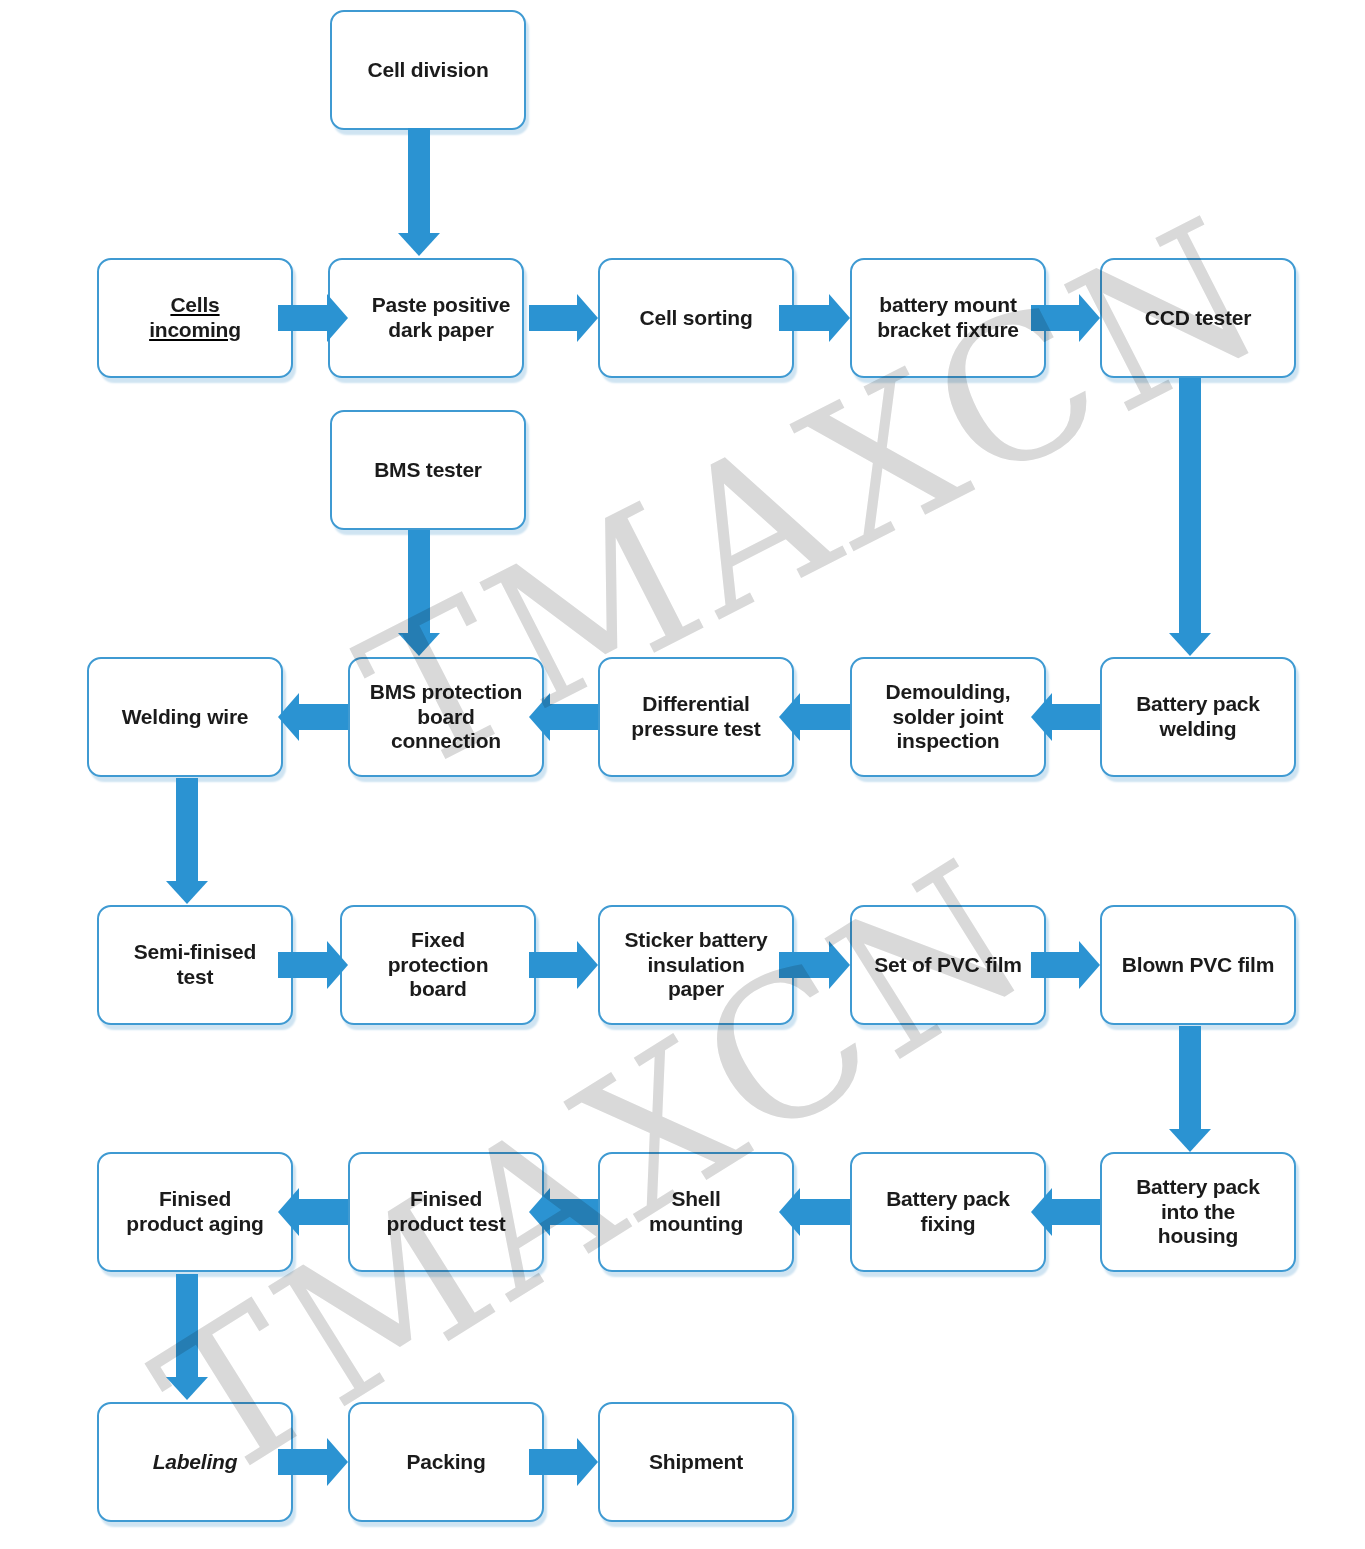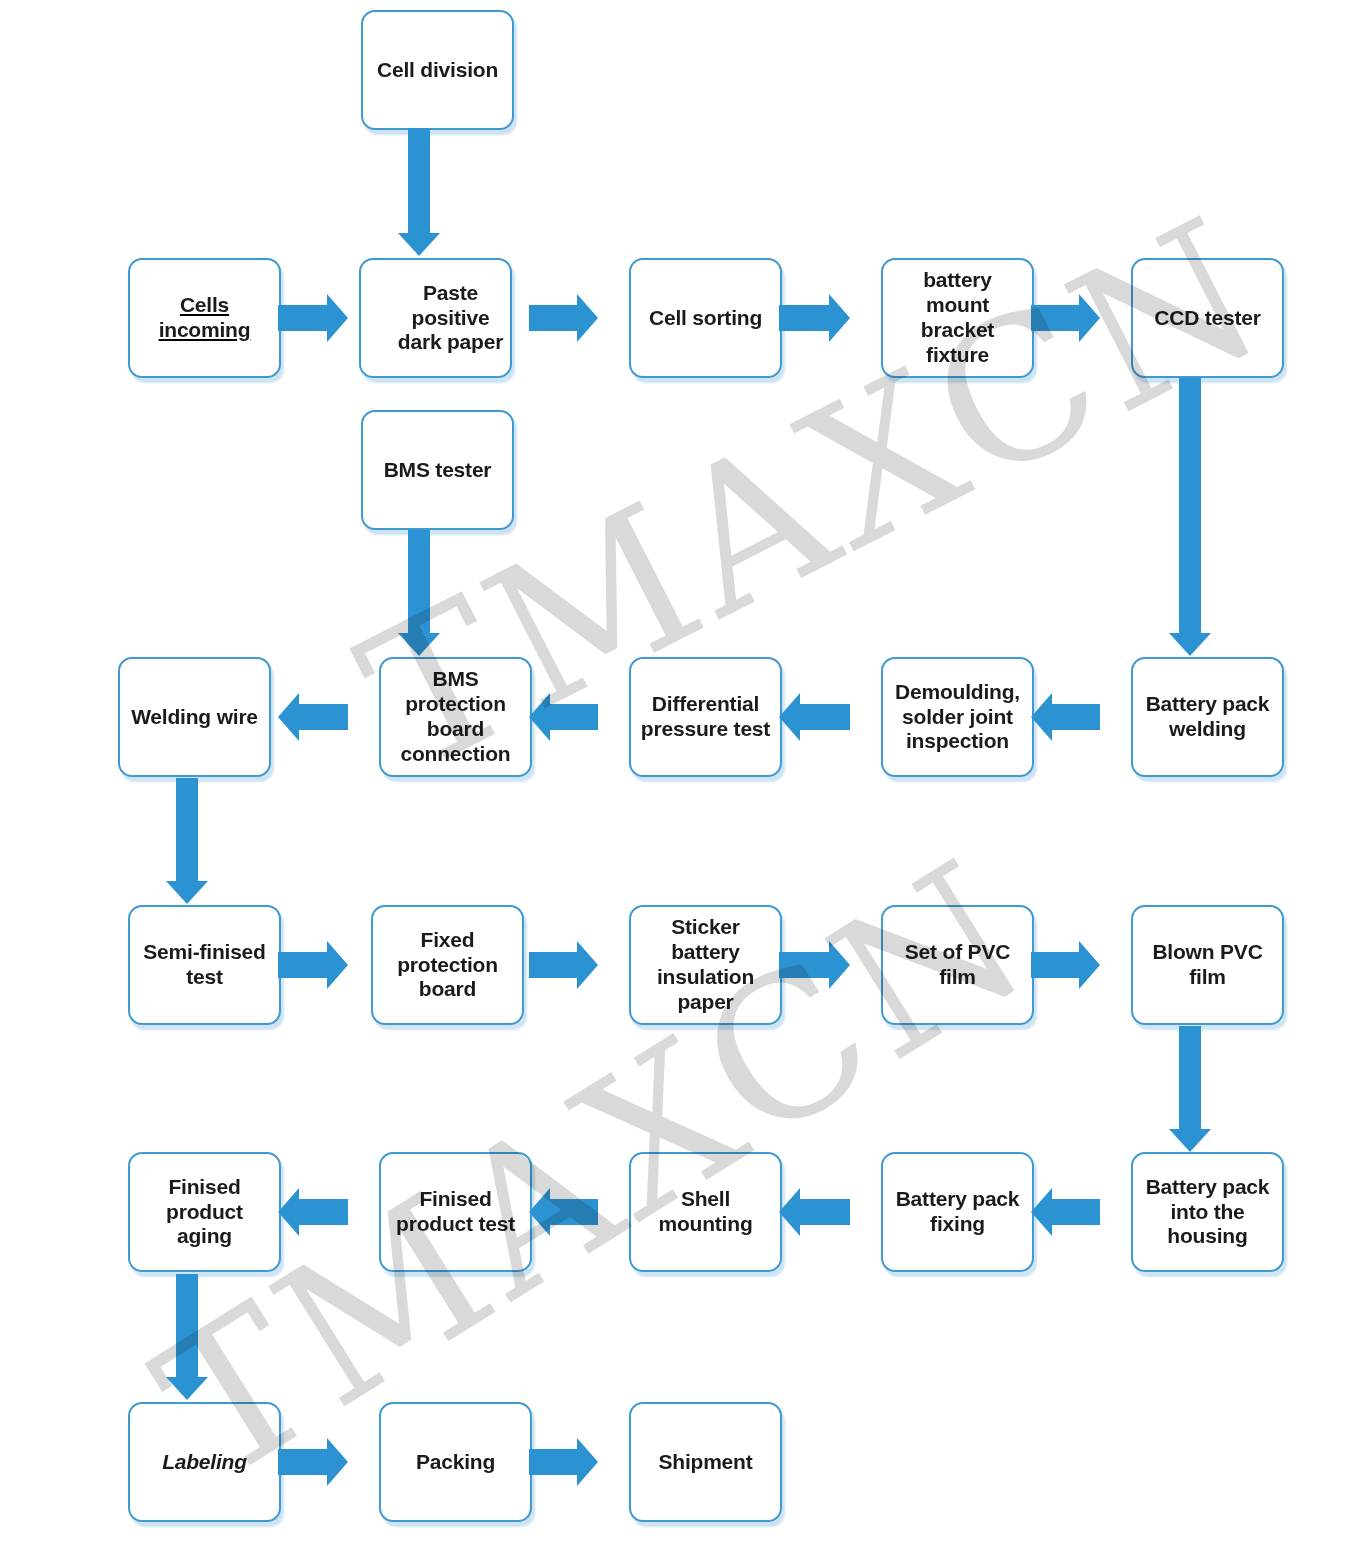--- a/index.html
+++ b/index.html
@@ -15,29 +15,28 @@
   body {
     width: 1365px; height: 1549px;
     position: relative; overflow: hidden;
     font-family: "Liberation Sans", sans-serif;
   }
   .canvas { position: absolute; inset: 0; }
 
   
   .node {
     position: absolute;
-    width: 153px; height: 120px;
+    width: 196px; height: 120px;
     background: var(--box-bg);
     border: 2px solid var(--box-border);
     border-radius: 14px;
     box-shadow: 3px 5px 2px var(--shadow);
     display: flex; align-items: center; justify-content: center;
     text-align: center;
     z-index: 2;
-    margin-left: 31px;
   }
   .node .lbl {
     font-weight: bold;
     font-size: 21px;
     line-height: 1.18;
     color: var(--label);
     white-space: pre-line;
     padding: 4px 6px;
     letter-spacing: -0.2px;
   }

